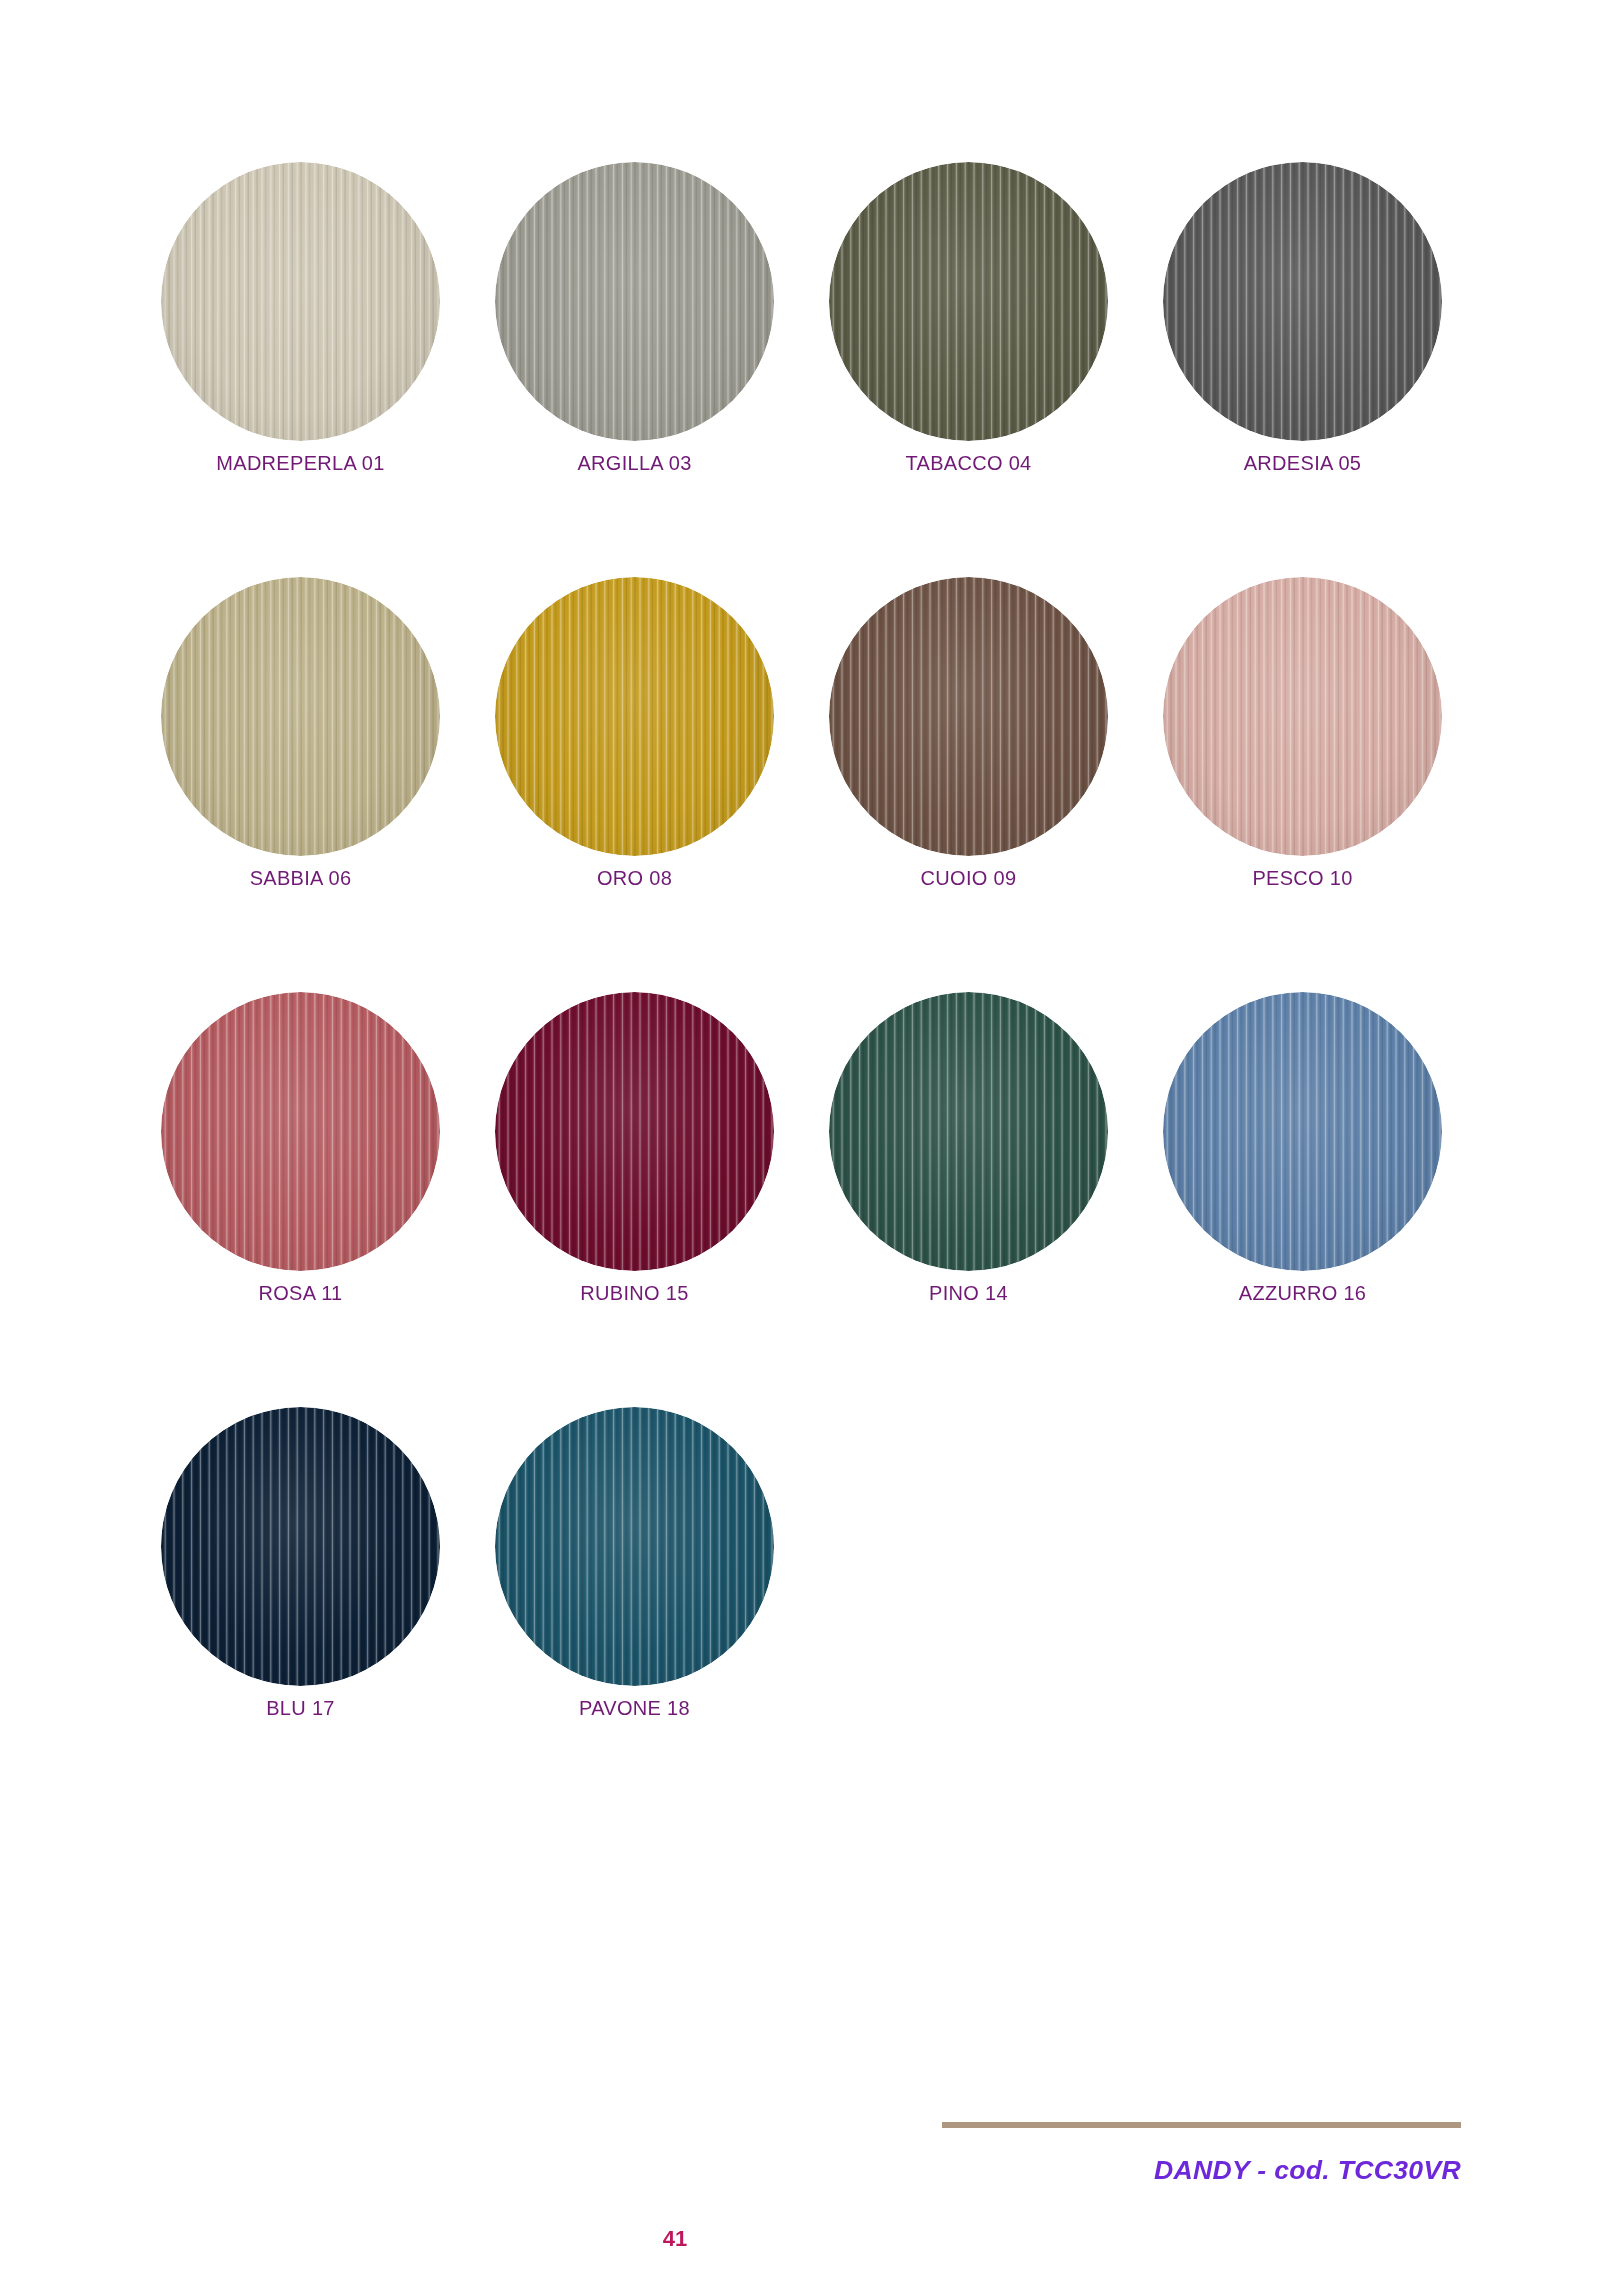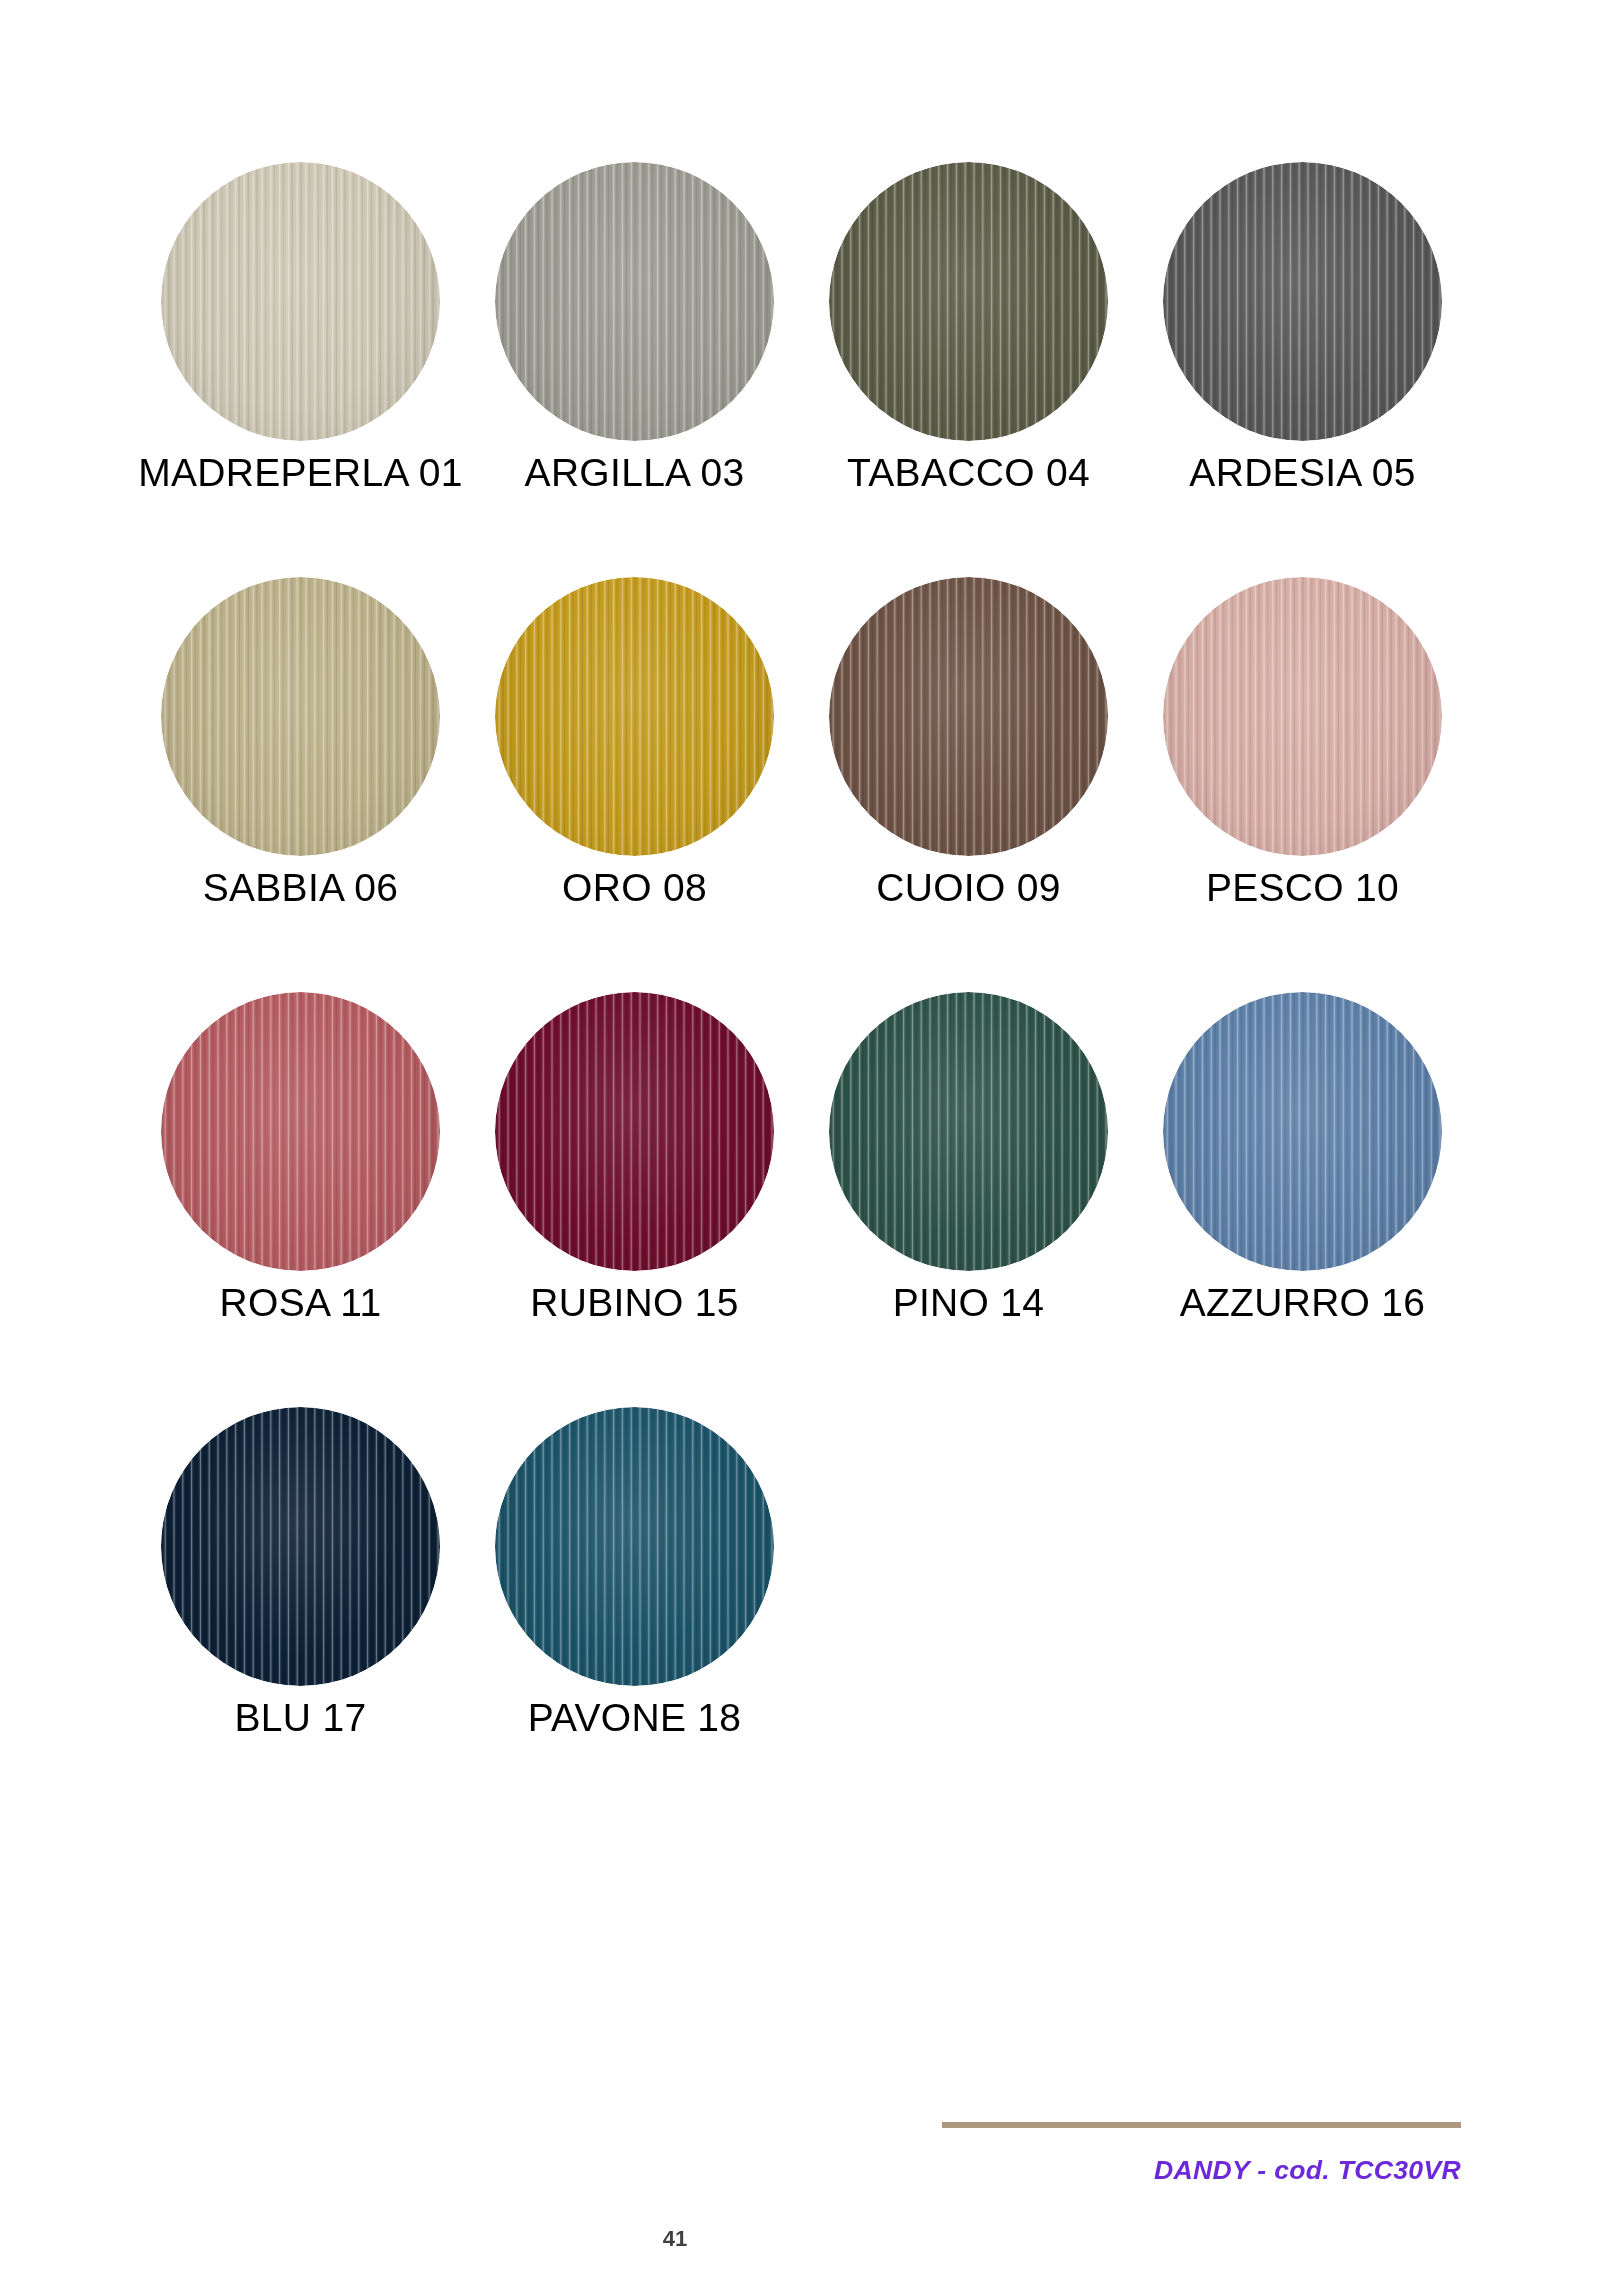--- a/index.html
+++ b/index.html
@@ -76,24 +76,24 @@
     background:
       radial-gradient(ellipse 62% 78% at 48% 42%,
         rgba(255,255,255,0.10) 0%,
         rgba(255,255,255,0.00) 60%,
         rgba(0,0,0,0.06) 88%,
         rgba(0,0,0,0.13) 100%);
   }
 
   .swatch-label {
     margin-top: 11.7px;
-    font-size: 39px;
+    font-size: 20px;
     line-height: 1.05;
     letter-spacing: 0.3px;
-    color: #000000;
+    color: #701a75;
     font-weight: 400;
     text-align: center;
     white-space: nowrap;
   }
 
   
   .footer-rule {
     position: absolute;
     left: 942px;
     top: 2122px;
@@ -116,21 +116,21 @@
     white-space: nowrap;
   }
   .page-number {
     position: absolute;
     left: 0;
     top: 2226px;
     width: 1350px;
     text-align: center;
     font-size: 22px;
     font-weight: bold;
-    color: #404040;
+    color: #be185d;
   }
 </style>
 </head>
 <body style="background: rgb(255, 255, 255);">
 
 <div class="swatch-grid" id="grid">
     <div class="swatch-cell">
       <div class="swatch-disc">
         <div class="base" style="background: rgb(205, 198, 179);"></div>
         <div class="ribs"></div>

